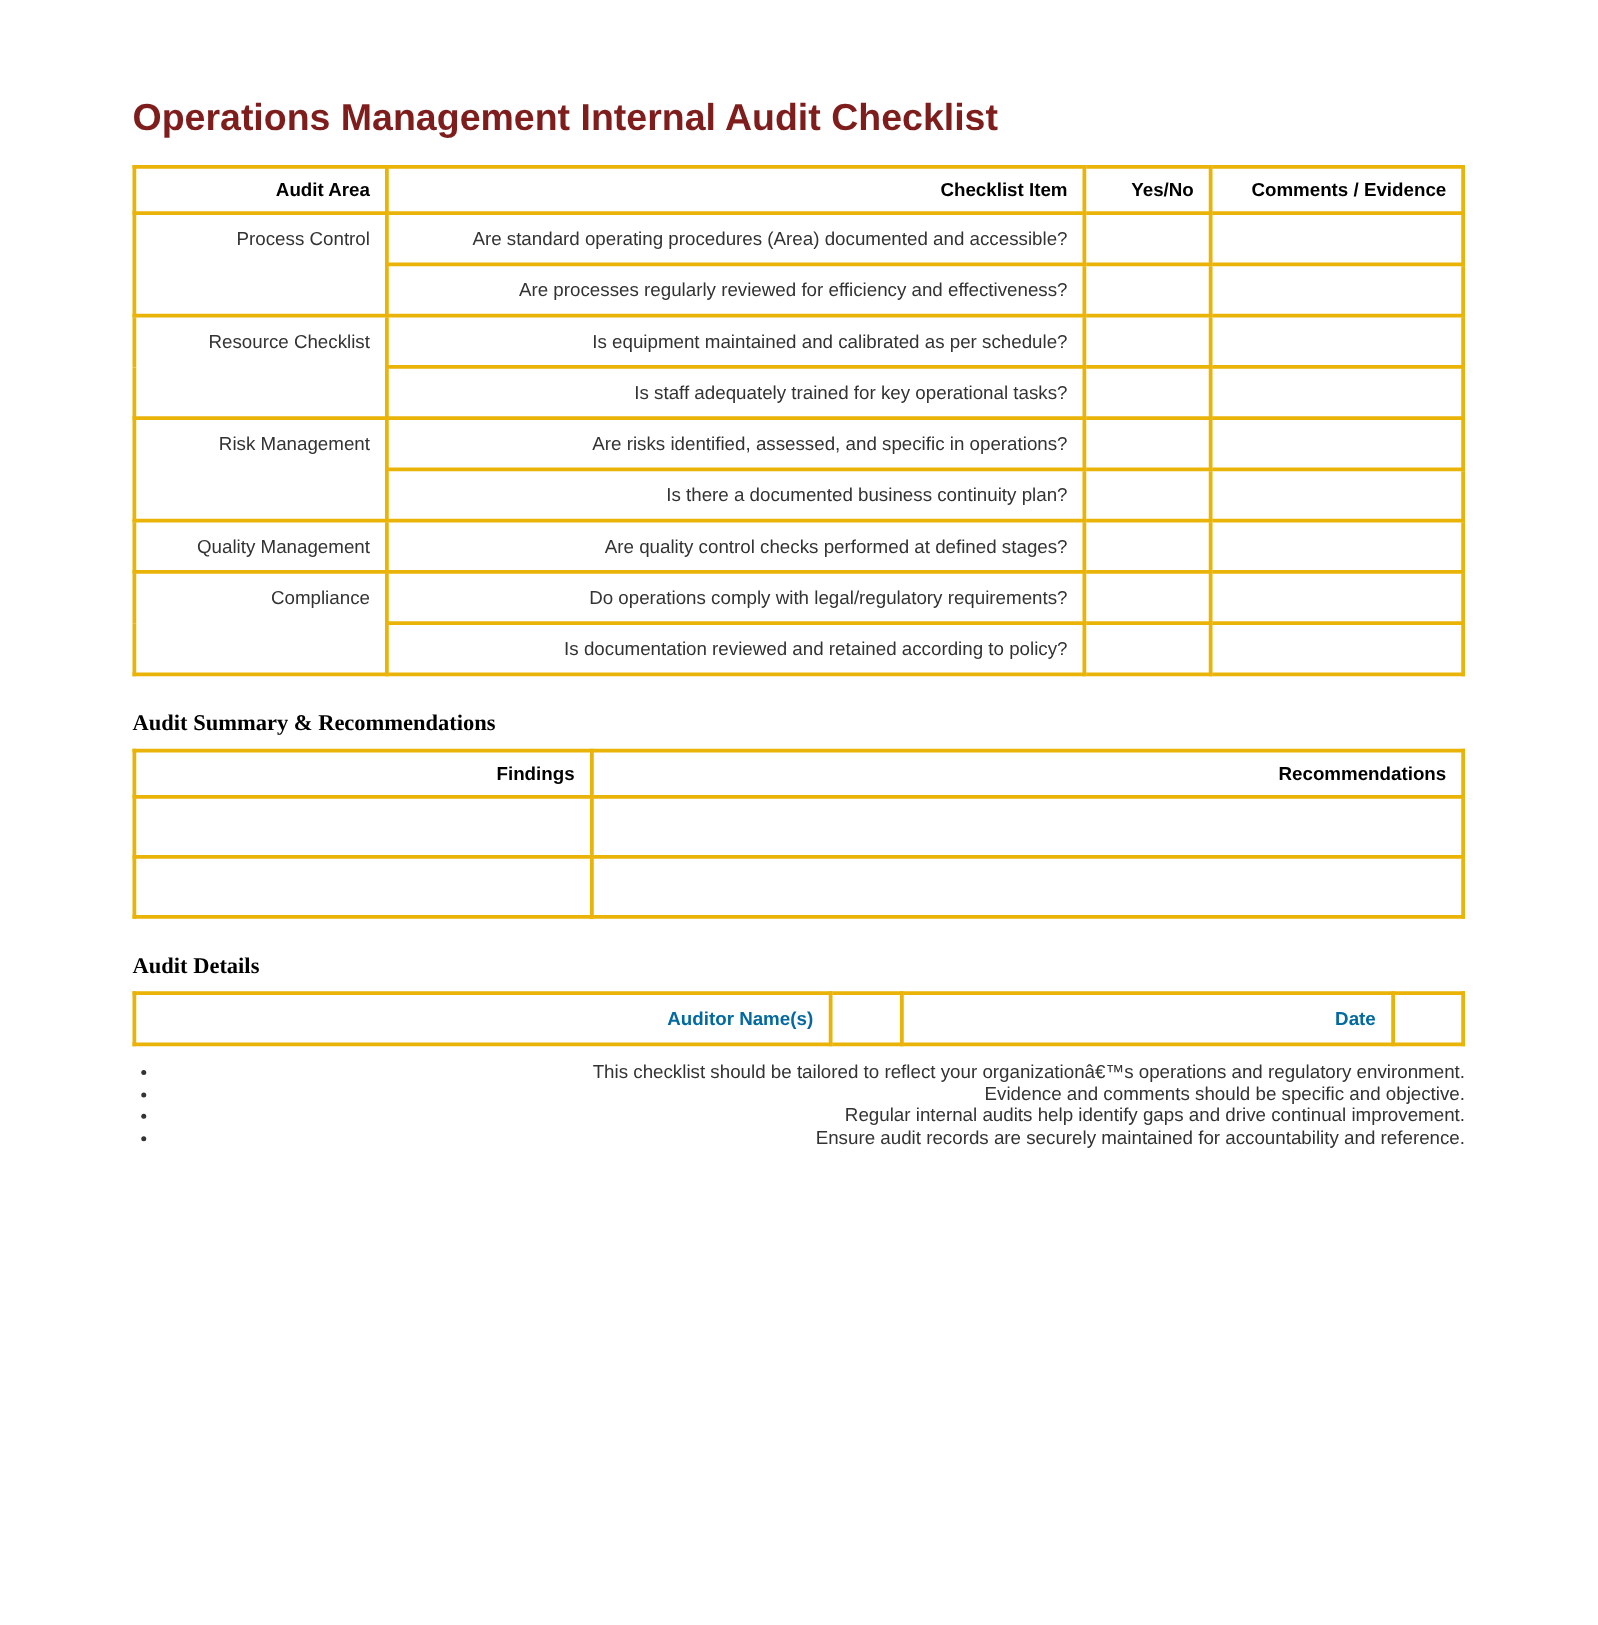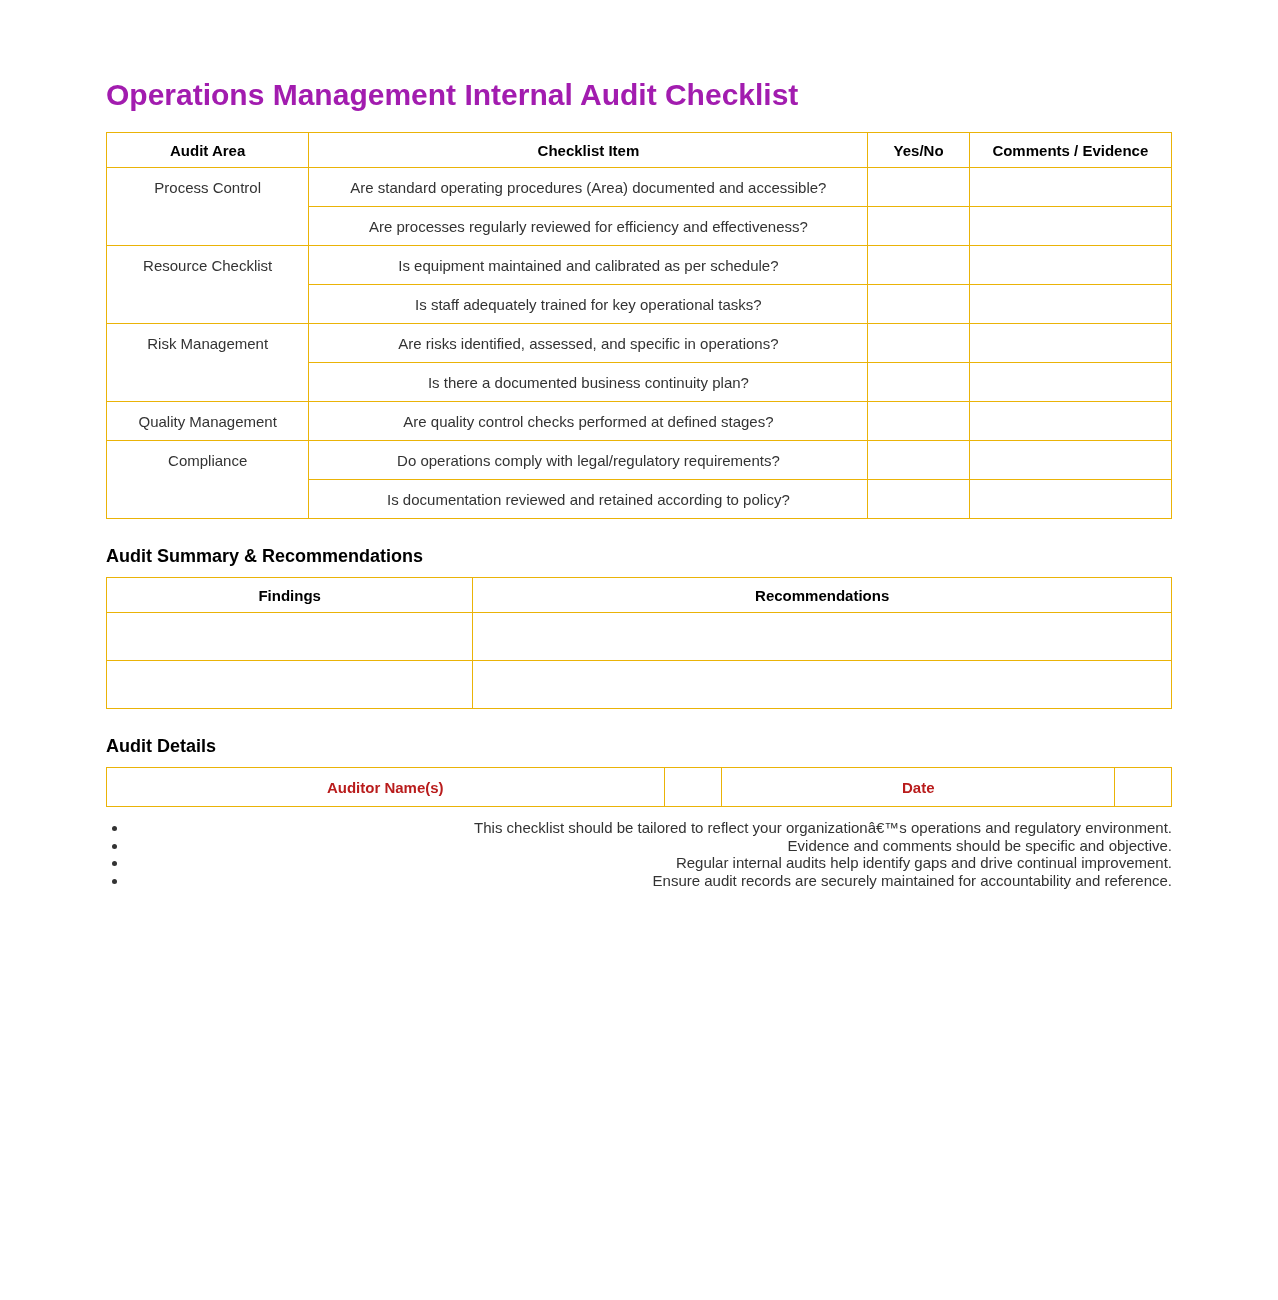--- a/index.html
+++ b/index.html
@@ -13,39 +13,40 @@
   }
   .content {
     margin: 0 106px;
     width: 1066px;
   }
   h1.page-title {
     margin: 78px 0 20px 0;
     font-size: 30px;
     line-height: 34px;
     font-weight: bold;
-    color: #a21caf;
+    color: #7f1d1d;
   }
   h2.section-heading {
     margin: 27px 0 10px 0;
     font-size: 18px;
     line-height: 21px;
     font-weight: bold;
     color: #000000;
+    font-family: Liberation Serif, serif;
   }
   table {
     width: 100%;
     border-collapse: collapse;
     table-layout: fixed;
   }
   th, td {
-    border: 1px solid #eab308;
+    border: 3px solid #eab308;
     font-size: 15px;
     line-height: 17px;
-    text-align: center;
+    text-align: right;
     vertical-align: top;
     padding: 11px 12px 10px 12px;
     word-wrap: break-word;
   }
   th {
     font-weight: bold;
     color: #000000;
     padding: 9px 12px 8px 12px;
   }
   
@@ -57,21 +58,21 @@
   .summary-table col.c-findings { width: 34.4%; }
   .summary-table col.c-recs     { width: 65.6%; }
   .summary-table td.fill-row    { height: 48px; }
   
   .details-table col.c-label1 { width: 52.3%; }
   .details-table col.c-val1   { width: 5.4%; }
   .details-table col.c-label2 { width: 36.9%; }
   .details-table col.c-val2   { width: 5.3%; }
   .details-table td.detail-label {
     font-weight: bold;
-    color: #b91c1c;
+    color: #0369a1;
   }
   .details-table td { height: 39px; }
   ul.notes-list {
     margin: 12px 0 0 0;
     padding-left: 22px;
     text-align: right;
   }
   ul.notes-list li {
     font-size: 15px;
     line-height: 17.5px;

